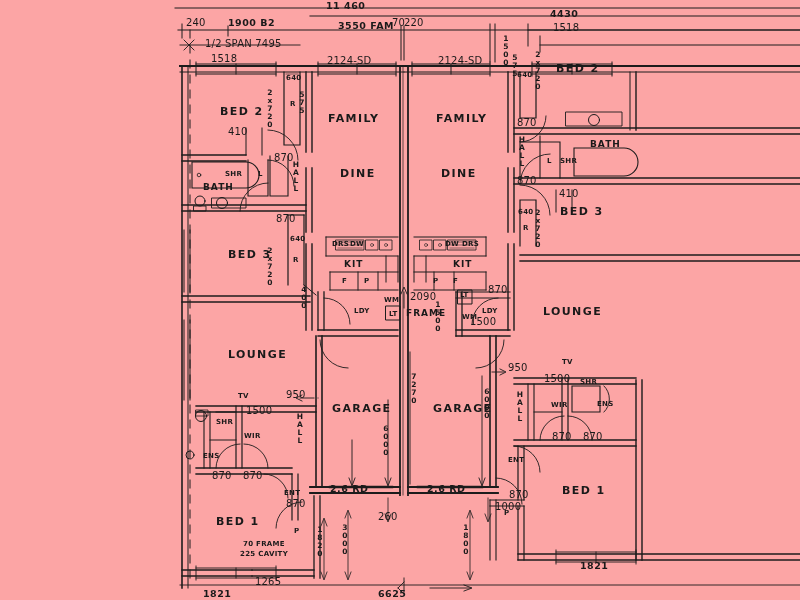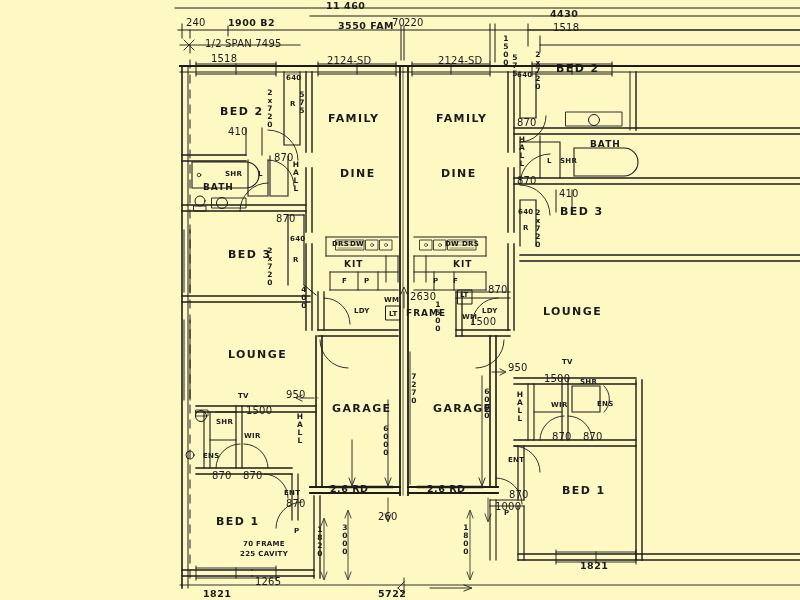--- a/index.html
+++ b/index.html
@@ -1,19 +1,19 @@
 <!DOCTYPE html>
 <html><head>
 <meta charset="utf-8">
 <title>Floor Plan</title>
 <style>
   html,body{margin:0;padding:0;background:#ffffff;}
   body{width:800px;height:600px;overflow:hidden;
        font-family:"DejaVu Sans",sans-serif;color:#111;}
-  #plan{position:relative;width:800px;height:600px;background:#fef9c3;}
+  #plan{position:relative;width:800px;height:600px;background:#fca5a5;}
   #plan svg{position:absolute;inset:0;}
 
   .lbl{position:absolute;white-space:nowrap;color:#1a1a1a;
        font-family:"DejaVu Sans",sans-serif;letter-spacing:.5px;}
   .room{font-size:11px;font-weight:600;letter-spacing:1.4px;}
   .room-sm{font-size:9px;font-weight:600;letter-spacing:1px;}
   .tiny{font-size:7px;font-weight:600;letter-spacing:.3px;}
   .dim{font-size:10px;font-weight:400;letter-spacing:.2px;}
   .dim-b{font-size:9.5px;font-weight:600;}
   .vrt2{writing-mode:vertical-rl;text-orientation:upright;
@@ -340,31 +340,31 @@
 
   <div class="lbl dim" style="left:559px;top:188px">410</div>
   <div class="lbl dim" style="left:517px;top:117px">870</div>
   <div class="lbl dim" style="left:517px;top:175px">870</div>
   <div class="lbl dim vrt2" style="left:534px;top:50px">2x720</div>
   <div class="lbl dim vrt2" style="left:534px;top:208px">2x720</div>
   <div class="lbl tiny" style="left:517px;top:71px">640</div>
   <div class="lbl tiny" style="left:518px;top:208px">640</div>
   <div class="lbl tiny vrt2" style="left:511px;top:53px">575</div>
   <div class="lbl dim" style="left:470px;top:316px">1500</div>
-  <div class="lbl dim" style="left:410px;top:291px">2630</div>
+  <div class="lbl dim" style="left:410px;top:291px">2090</div>
   <div class="lbl dim" style="left:488px;top:284px">870</div>
   <div class="lbl dim" style="left:508px;top:362px">950</div>
   <div class="lbl dim" style="left:544px;top:373px">1500</div>
   <div class="lbl dim vrt2" style="left:434px;top:300px">1500</div>
   <div class="lbl dim" style="left:552px;top:431px">870</div>
   <div class="lbl dim" style="left:583px;top:431px">870</div>
   <div class="lbl dim" style="left:509px;top:489px">870</div>
   <div class="lbl dim" style="left:495px;top:501px">1000</div>
   <div class="lbl dim-b" style="left:427px;top:483px">2.6 RD</div>
   <div class="lbl dim vrt2" style="left:483px;top:387px">6000</div>
   <div class="lbl dim vrt2" style="left:410px;top:372px">7270</div>
   <div class="lbl dim vrt2" style="left:462px;top:523px">1800</div>
 
   <div class="lbl dim-b" style="left:203px;top:588px">1821</div>
   <div class="lbl dim-b" style="left:580px;top:560px">1821</div>
-  <div class="lbl dim-b" style="left:378px;top:588px">5722</div>
+  <div class="lbl dim-b" style="left:378px;top:588px">6625</div>
 
 </div>
 
 </body></html>

